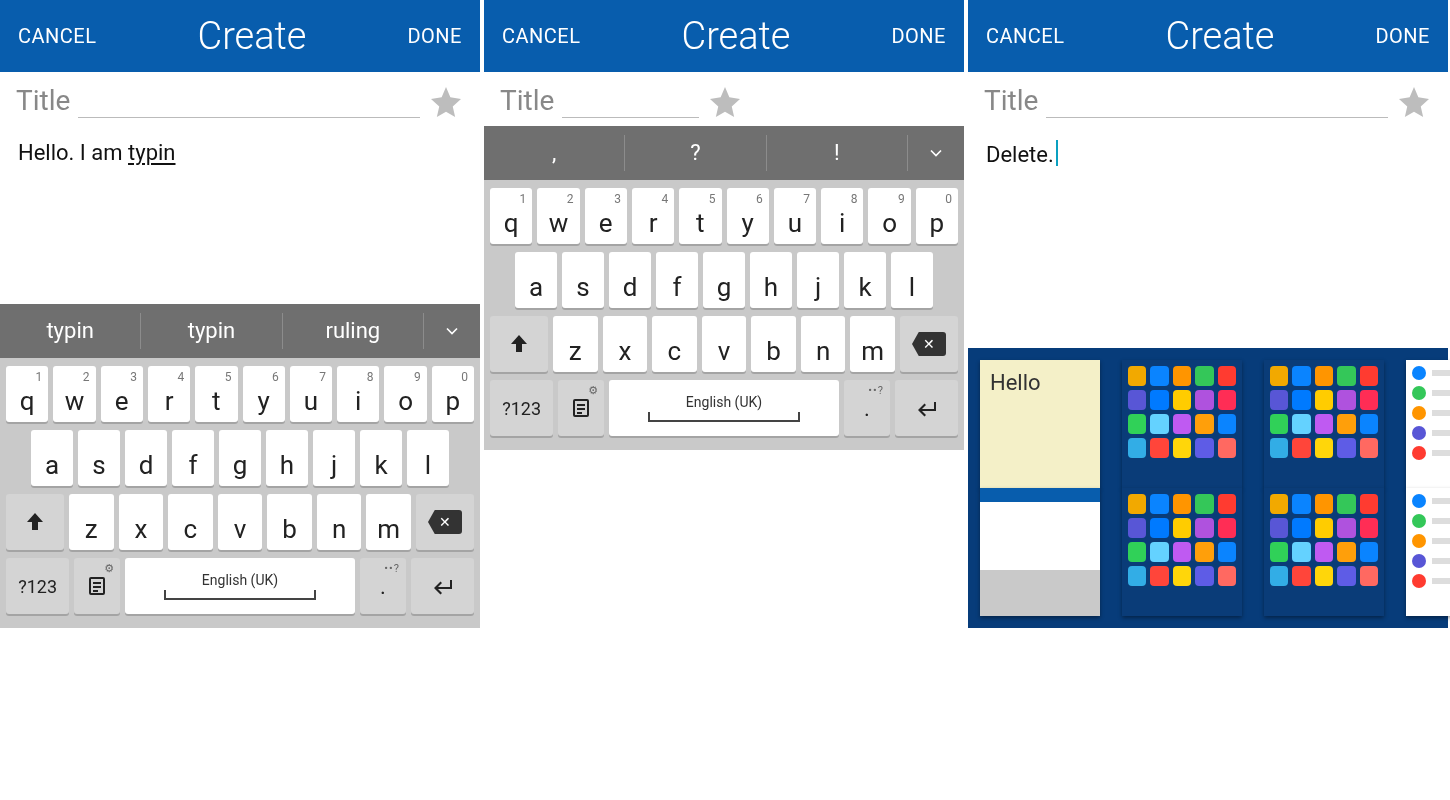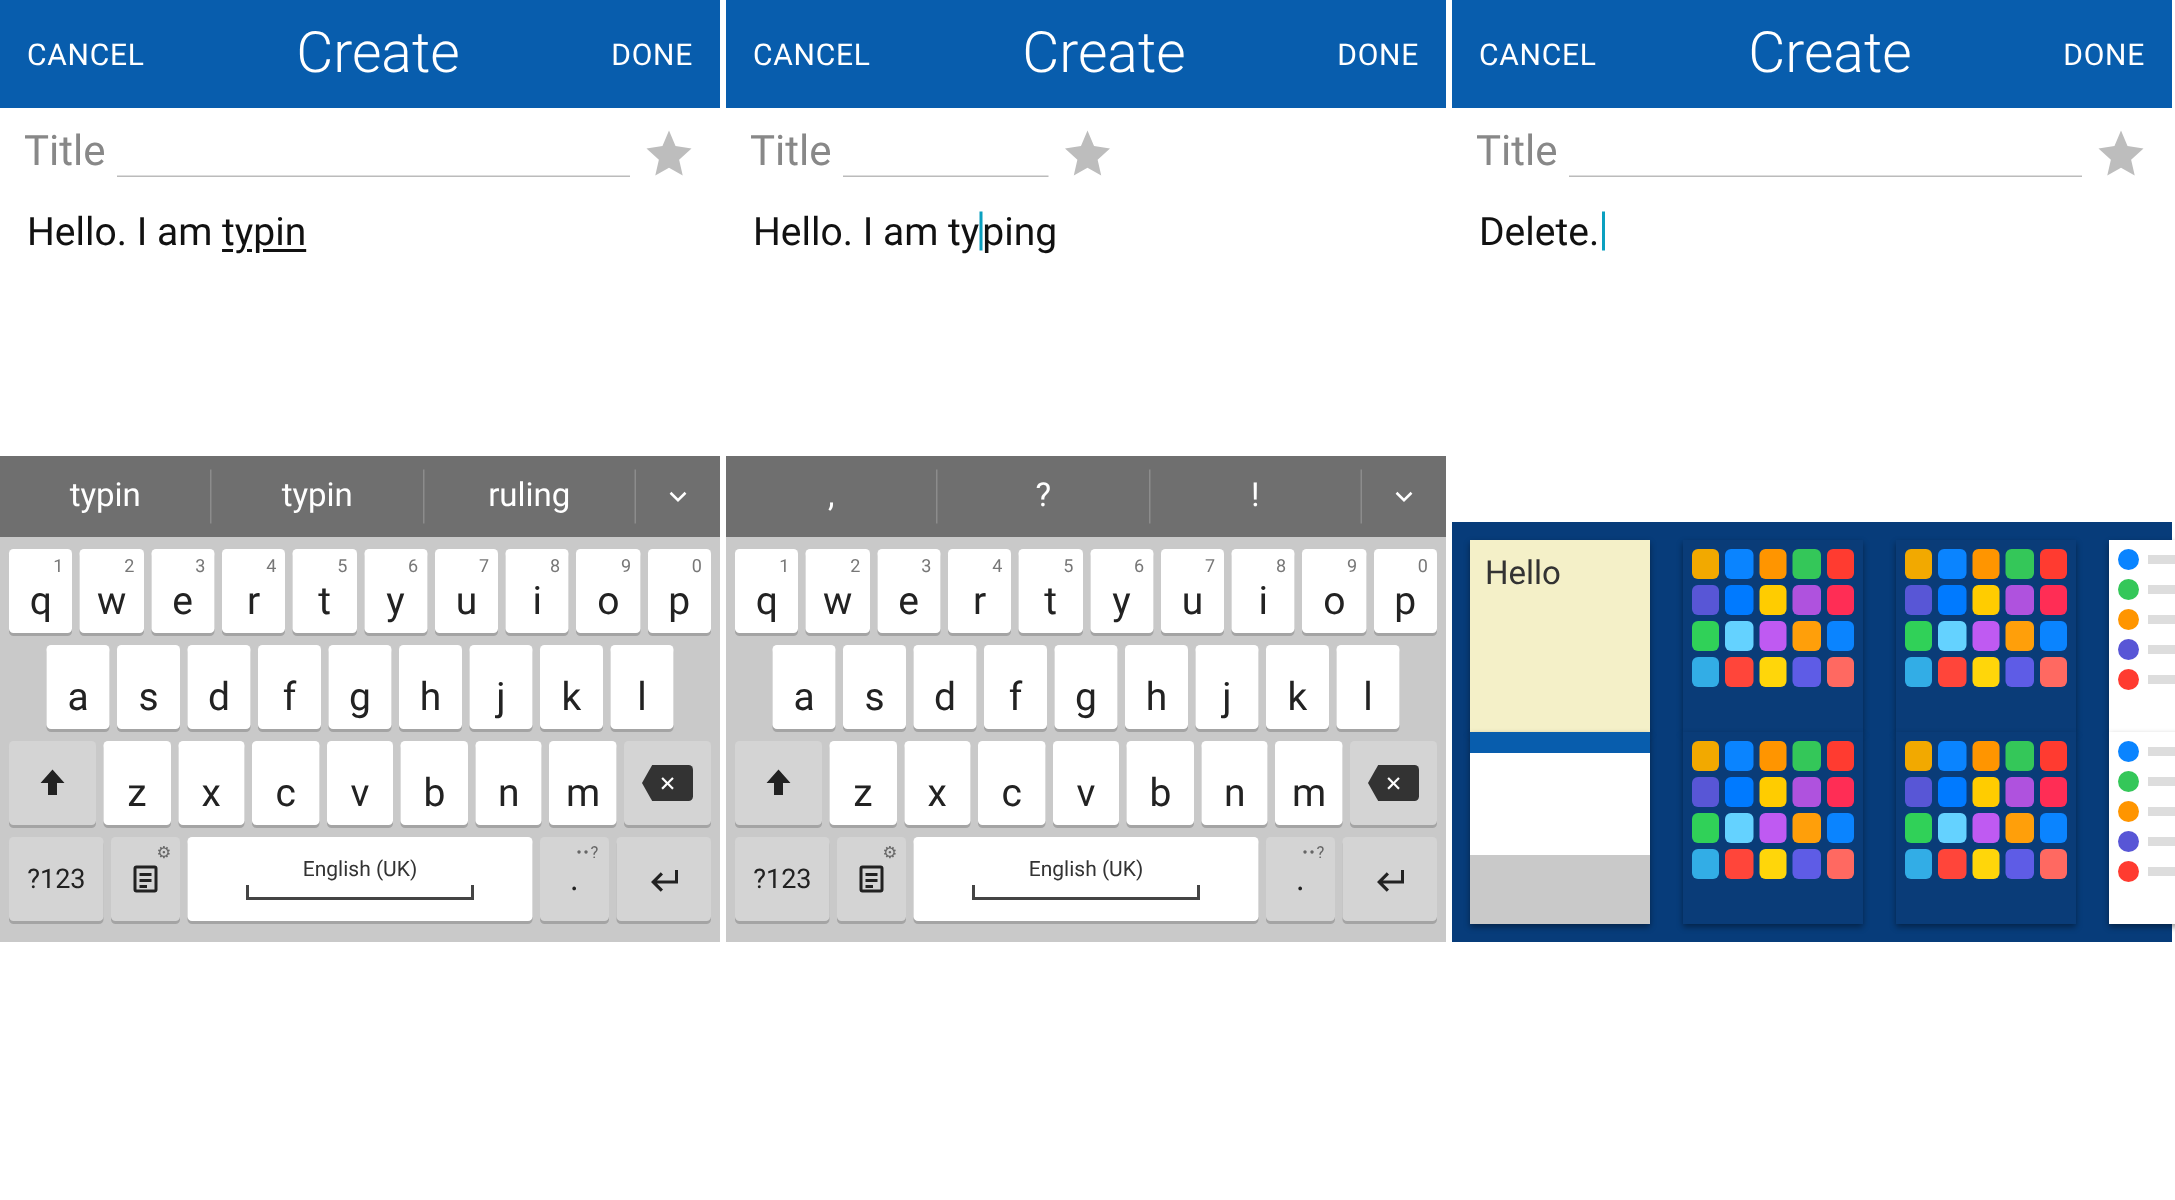--- a/index.html
+++ b/index.html
@@ -13,21 +13,21 @@
 
   
   .title-row { display:flex; padding:12px 16px 6px 16px; gap:8px; }
   .title-label { color:#888; font-size:28px; }
   .title-underline { flex:1; border-bottom:1px solid #bbb; height:34px; position:relative; }
   .star { width:36px; height:36px; fill:#bdbdbd; cursor:pointer; }
   .magnify-box { border:2px solid #0a5fb0; background:#fff; font-size:34px; padding:0 6px; position:relative; margin-left:6px; }
   .magnify-box .caret { position:absolute; top:4px; width:2px; height:30px; background:#0aa0c0; }
 
   
-  .body-area { padding:14px 18px; font-size:26px; color:#111; flex:1; position:relative; }
+  .body-area { padding:14px 18px; font-size:22px; color:#111; flex:1; position:relative; }
   .body-area .word-underline { text-decoration: underline; text-underline-offset:3px; }
   .body-area .with-caret::after { content:""; display:inline-block; width:2px; height:26px; background:#0aa0c0; vertical-align:-4px; margin-left:2px; }
   .body-area .mid-caret { display:inline-block; width:2px; height:26px; background:#0aa0c0; vertical-align:-4px; }
 
   
   .suggest-bar { background:#6f6f6f; color:#fff; height:54px; display:flex; align-items:center; }
   .suggest-bar .sug { flex:1; text-align:center; font-size:22px; border-right:1px solid #8c8c8c; height:36px; line-height:36px; cursor:pointer; }
   .suggest-bar .sug:last-of-type { border-right:none; }
   .suggest-bar .chev { width:56px; display:flex; align-items:center; justify-content:center; cursor:pointer; }
   .suggest-bar .chev svg{ width:20px;height:20px; stroke:#fff; fill:none; stroke-width:2; }
@@ -176,23 +176,20 @@
     <span class="title">Create</span>
     <span class="done">DONE</span>
   </div>
   <div class="title-row">
     <span class="title-label">Title</span>
     <div class="title-underline" style="flex:.4"></div>
     <svg class="star" viewBox="0 0 24 24">
         <path d="M12 2l2.9 6.9L22 10l-5.5 5 1.6 7L12 18.5 5.9 22l1.6-7L2 10l7.1-1.1z"></path>
       </svg>
   </div>
-  <div class="body-area">
-    <span>Hello. I am ty</span><span class="mid-caret"></span><span>ping</span>
-  </div>
   <div class="suggest-bar">
     <div class="sug">,</div>
     <div class="sug">?</div>
     <div class="sug">!</div>
     <div class="chev">
         <svg viewBox="0 0 24 24">
           <polyline points="6 9 12 15 18 9"></polyline>
         </svg>
       </div>
   </div>

